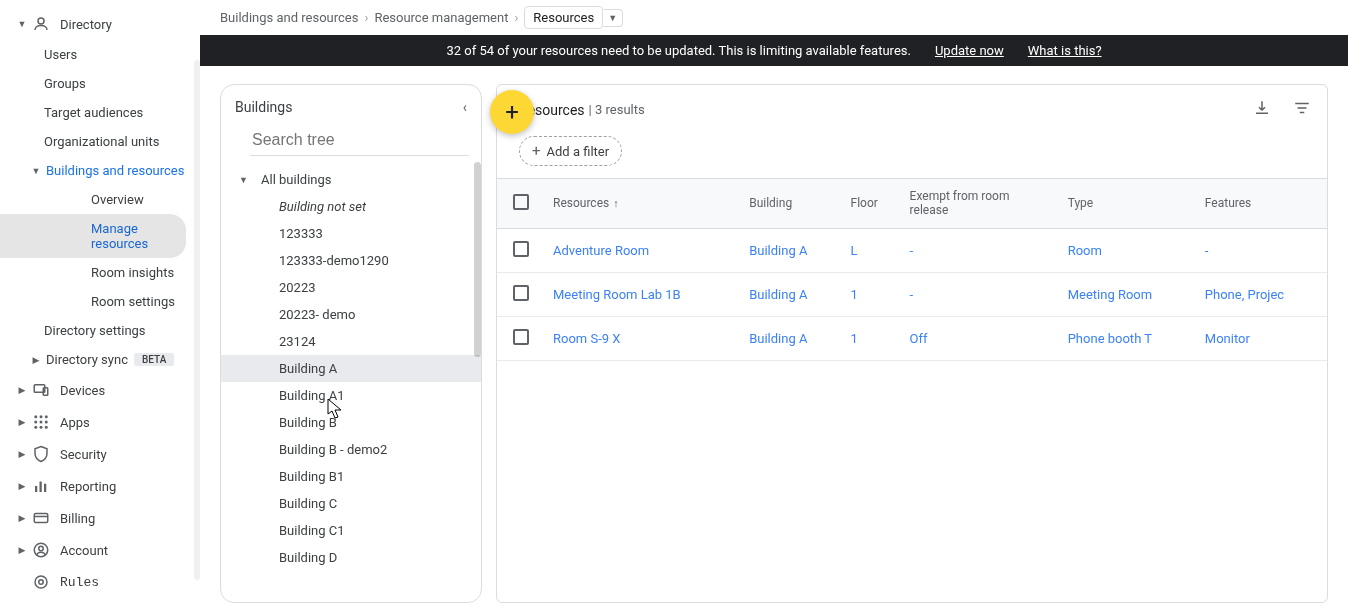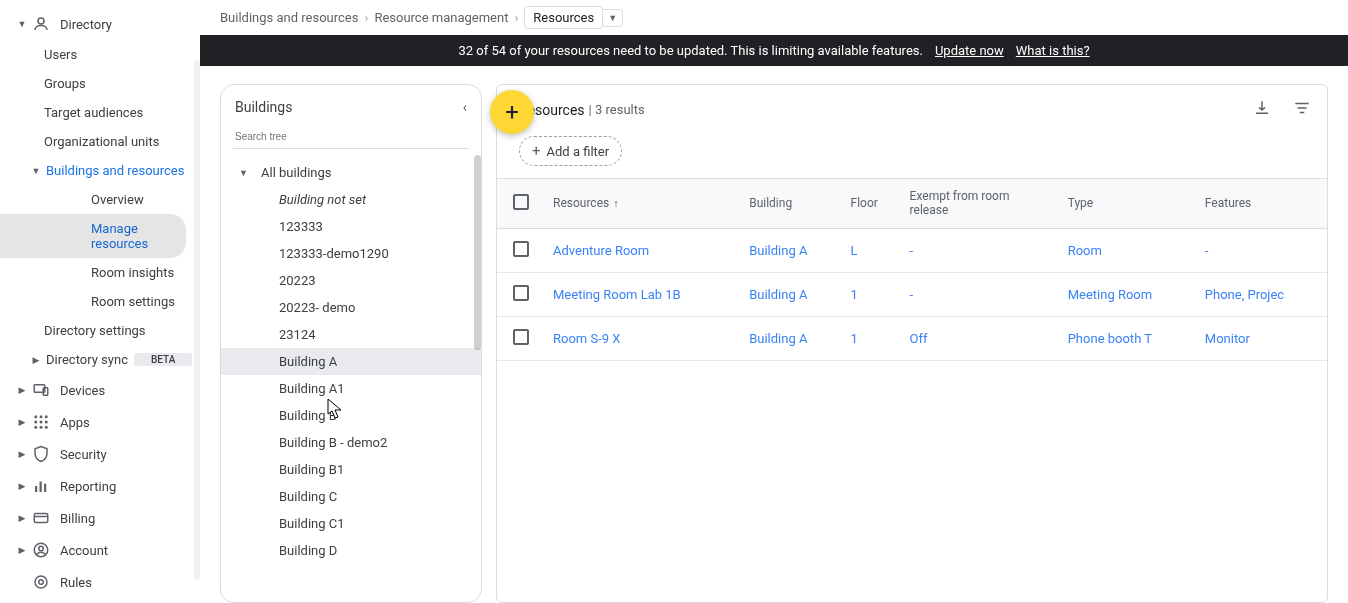--- a/index.html
+++ b/index.html
@@ -9,44 +9,44 @@
 
 .sidebar { width: 200px; flex-shrink: 0; background: #fff; padding-top: 8px; position: relative; }
 .sidebar-scroll-indicator { position: absolute; right: 0; top: 60px; width: 6px; height: 520px; background: rgba(0,0,0,0.06); border-radius: 3px; }
 .nav-item { display: flex; align-items: center; padding: 7px 0 7px 16px; cursor: pointer; color: #3c4043; font-size: 13px; }
 .nav-item .tri { width: 12px; display: inline-flex; justify-content: center; font-size: 9px; color: #5f6368; margin-right: 4px; }
 .nav-item .ico { width: 18px; height: 18px; margin-right: 10px; display: inline-flex; align-items: center; justify-content: center; color: #5f6368; }
 .nav-sub { padding-left: 44px; }
 .nav-sub2 { padding-left: 91px; }
 .nav-item.active { background: #e5e5e5; color: #1967d2; border-radius: 0 16px 16px 0; margin-right: 14px; }
 .nav-item.expanded { color: #1a73e8; }
-.beta { background: #e8eaed; color: #3c4043; font-size: 10px; padding: 1px 17px; border-radius: 2px; margin-left: 6px; font-weight: 500; }
+.beta { background: #e8eaed; color: #3c4043; font-size: 10px; padding: 1px 8px; border-radius: 2px; margin-left: 6px; font-weight: 500; }
 .nav-item svg { width: 18px; height: 18px; }
 
 
 .main { flex: 1; display: flex; flex-direction: column; overflow: hidden; }
 
 
 .breadcrumb { display: flex; align-items: center; padding: 6px 20px; font-size: 13px; color: #5f6368; gap: 6px; }
 .breadcrumb .sep { color: #9aa0a6; }
 .breadcrumb .current { border: 1px solid #dadce0; border-radius: 4px; padding: 3px 8px; color: #202124; display: inline-flex; align-items: center; gap: 2px; }
 .breadcrumb .dd { border: 1px solid #dadce0; border-left: none; border-radius: 0 4px 4px 0; padding: 3px 5px; margin-left: -6px; display:inline-flex; align-items:center; }
 
 
-.banner { background: #202124; color: #fff; display: flex; align-items: center; justify-content: center; padding: 8px 0; font-size: 13px; gap: 12px; }
+.banner { background: #202124; color: #fff; display: flex; align-items: center; justify-content: center; padding: 8px 0; font-size: 13px; gap: 24px; }
 .banner a { color: #fff; text-decoration: underline; cursor: pointer; }
 
 
 .content { flex: 1; display: flex; padding: 18px 20px 0 20px; gap: 14px; overflow: hidden; }
 
 
 .buildings-panel { width: 262px; border: 1px solid #dadce0; border-radius: 14px; display: flex; flex-direction: column; background: #fff; position: relative; }
 .panel-header { display: flex; align-items: center; justify-content: space-between; padding: 14px 14px 10px 14px; font-size: 14px; color: #3c4043; }
 .collapse-btn { cursor: pointer; color: #5f6368; }
-.tree-search { border: none; border-bottom: 1px solid #dadce0; margin: 0 12px 6px 12px; padding: 6px 2px; font-size: 10px; outline: none; color: #1d4ed8; }
+.tree-search { border: none; border-bottom: 1px solid #dadce0; margin: 0 12px 6px 29px; padding: 6px 2px; font-size: 16px; outline: none; color: #1d4ed8; }
 .tree { flex: 1; overflow-y: auto; padding: 4px 0; position: relative; }
 .tree-scroll { position: absolute; right: 0; top: 0; width: 7px; height: 195px; background: rgba(0,0,0,0.18); border-radius: 4px; }
 .tree-item { display: flex; align-items: center; padding: 6px 12px; font-size: 13px; color: #3c4043; cursor: pointer; }
 .tree-root { padding-left: 18px; }
 .tree-leaf { padding-left: 58px; }
 .tree-item .tri2 { width: 14px; font-size: 9px; color: #5f6368; margin-right: 8px; }
 .tree-item.italic { font-style: italic; }
 .tree-item.selected { background: #e8eaed; border-radius: 0; }
 .cursor-img { position: absolute; left: 326px; top: 398px; pointer-events: none; }
 
@@ -188,21 +188,21 @@
       <span class="tri">▶</span>
       <span class="ico">
           <svg viewBox="0 0 24 24" fill="none" stroke="currentColor" stroke-width="2">
             <circle cx="12" cy="12" r="9"></circle>
             <circle cx="12" cy="10" r="3"></circle>
             <path d="M6 19c1-3 4-4 6-4s5 1 6 4"></path>
           </svg>
         </span>
       <span>Account</span>
     </div>
-    <div class="nav-item" style="padding-left:32px;">
+    <div class="nav-item" style="padding-left:32px;font-family:Liberation Mono, monospace;">
       <span class="ico">
           <svg viewBox="0 0 24 24" fill="none" stroke="currentColor" stroke-width="2">
             <circle cx="12" cy="12" r="8"></circle>
             <circle cx="12" cy="12" r="3"></circle>
           </svg>
         </span>
       <span>Rules</span>
     </div>
     <div class="nav-item" style="padding-left:32px; opacity:0.6;">
       <span class="ico">

